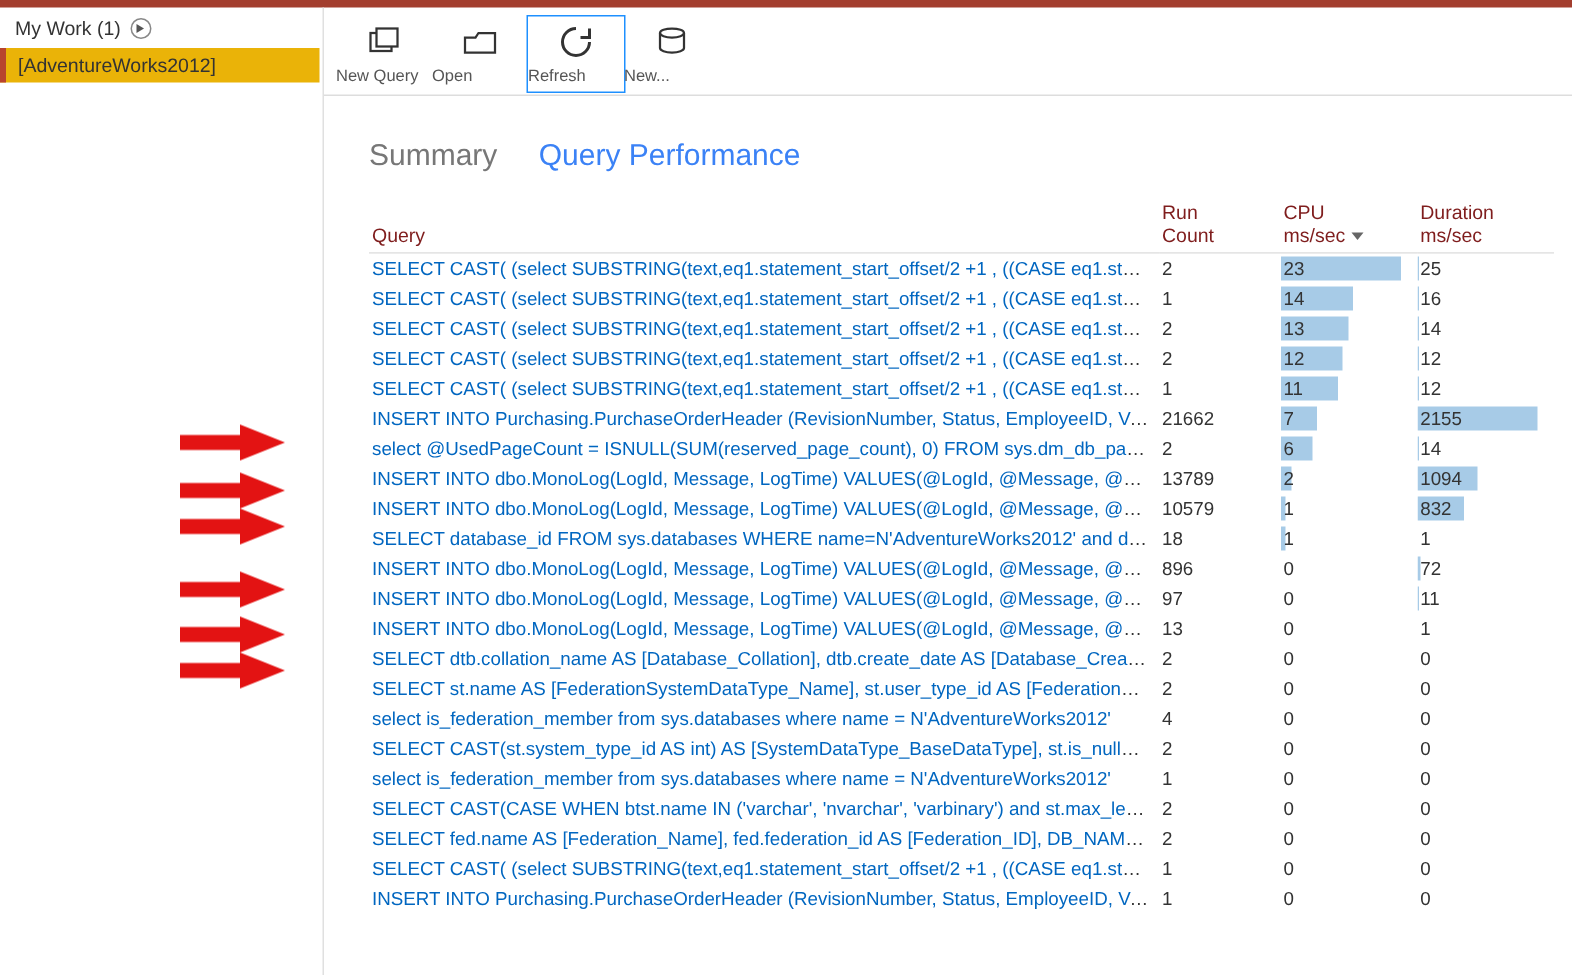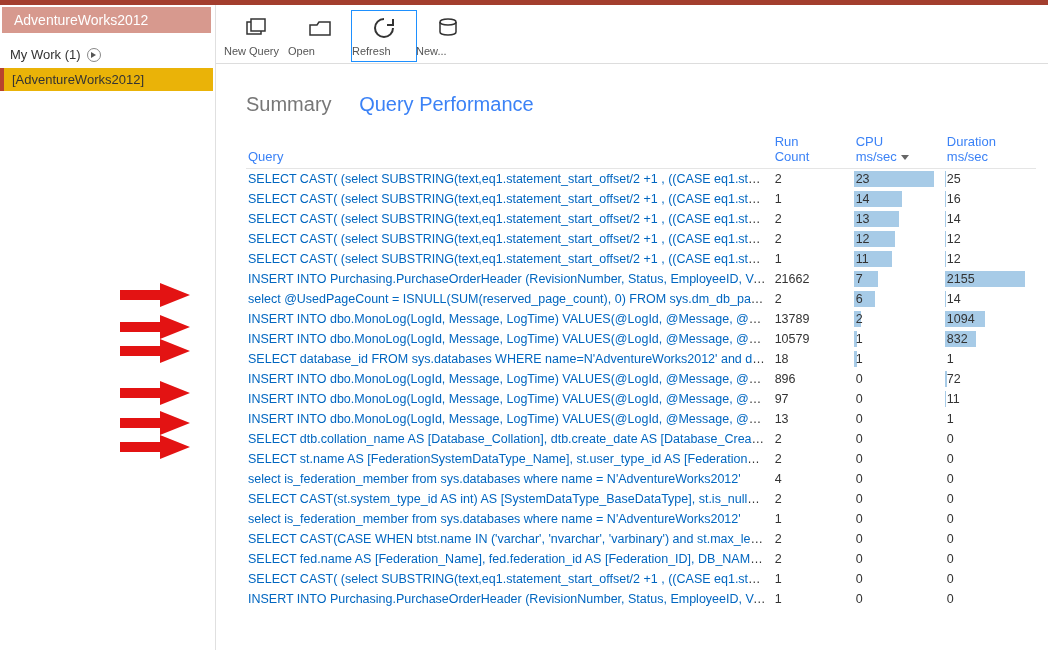--- a/index.html
+++ b/index.html
@@ -103,21 +103,21 @@
     flex:1;
   }
   table.grid {
     border-collapse:collapse;
     width: 790px;
     table-layout:fixed;
   }
   .grid th {
     text-align:left;
     font-weight:400;
-    color:#3b82f6;
+    color:#7f1d1d;
     font-size:13px;
     padding:4px 6px 4px 2px;
     vertical-align:bottom;
     border-bottom:1px solid #e5e5e5;
   }
   .grid th.sortable { cursor:pointer; }
   .grid th .sort-caret {
     display:inline-block; width:0;height:0;
     border-left:4px solid transparent;
     border-right:4px solid transparent;
@@ -153,21 +153,20 @@
     width:70px;height:24px;
   }
   .red-arrow svg polygon { fill:#e31313; }
 </style>
 </head>
 <body>
 
 <div class="topbar"></div>
 <div class="layout">
   <div class="sidebar">
-    <div class="db-tab">AdventureWorks2012</div>
     <div class="mywork">
       <span>My Work (1)</span>
       <span class="mywork-arrow"></span>
     </div>
     <div class="db-item">[AdventureWorks2012]</div>
   </div>
 
   <div class="main">
     <div class="toolbar">
       <div class="tool">

